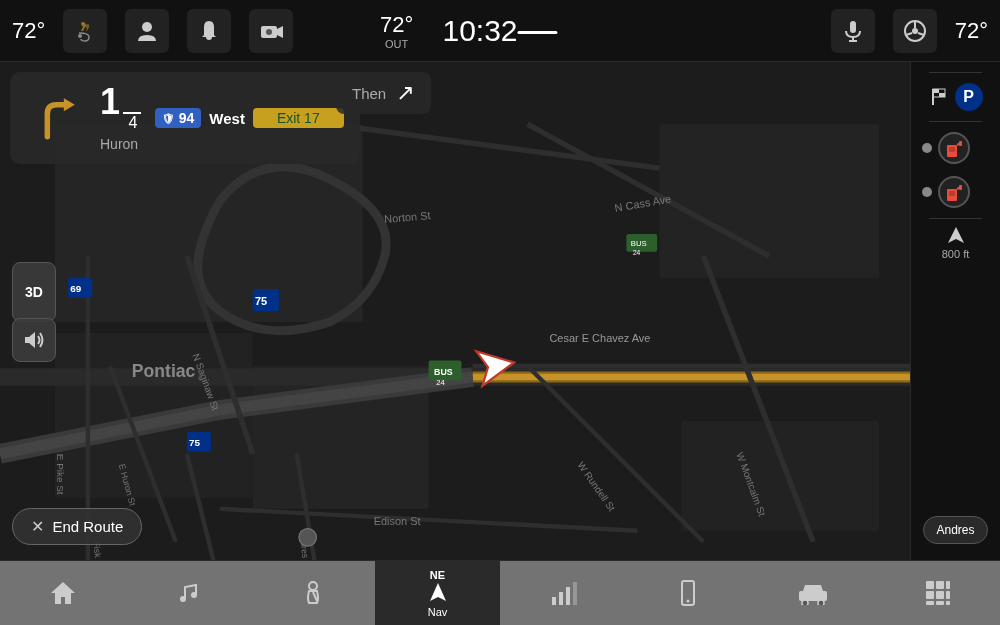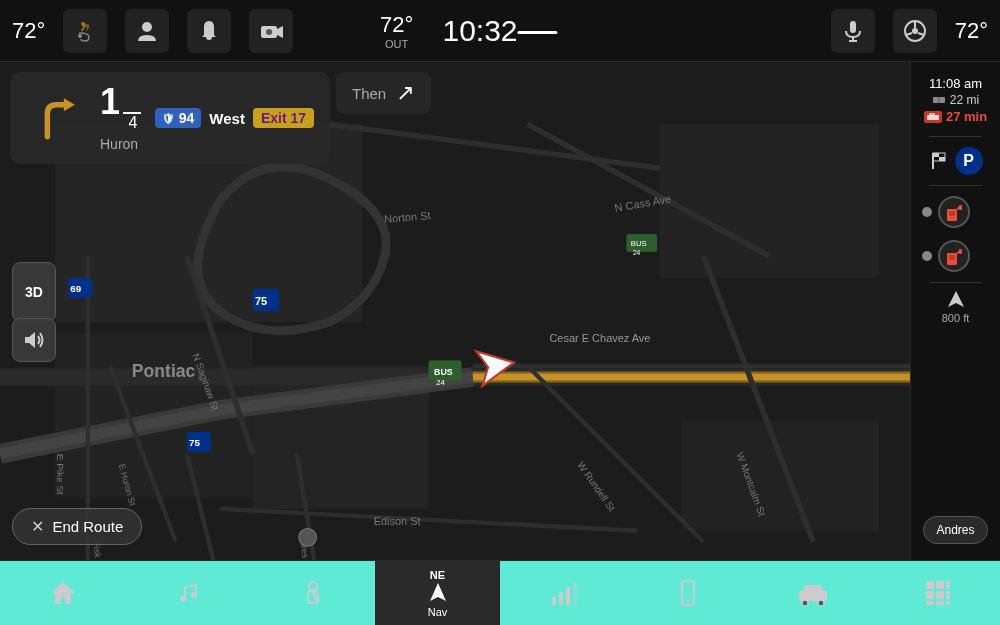--- a/index.html
+++ b/index.html
@@ -166,25 +166,25 @@
       font-size: 14px;
       font-weight: bold;
       display: flex;
       align-items: center;
       gap: 4px;
     }
     .highway-badge .shield-icon { font-size: 10px; }
     .highway-dir { color: #fff; font-size: 15px; font-weight: bold; }
     .exit-badge {
       background: #c8a020;
-      color: #701a75;
+      color: #14532d;
       border-radius: 4px;
-      padding: 2px 8px;
+      padding: 2px 24px;
       font-size: 14px;
-      font-weight: bold;
+      font-weight: normal;
     }
     .dest-name {
       color: #fff;
       font-size: 22px;
       font-weight: bold;
     }
 
     
     #then-panel {
       position: absolute;
@@ -369,21 +369,21 @@
       cursor: pointer;
     }
 
     
     #bottom-bar {
       position: absolute;
       bottom: 0;
       left: 0;
       right: 0;
       height: 65px;
-      background: #5eead4;
+      background: #737373;
       display: flex;
       align-items: center;
       justify-content: space-around;
       border-top: 1px solid #2a2a2a;
       z-index: 100;
       margin-top: 46px;
     }
     .bottom-tab {
       flex: 1;
       height: 100%;
@@ -627,39 +627,20 @@
     </svg>
   </button>
 
   <button id="btn-end-route">
     <span class="x-icon">✕</span>
     <span>End Route</span>
   </button>
 </div>
 
 <div id="right-panel">
-  <div class="eta-block">
-    <div class="eta-time">11:08 am</div>
-    <div class="eta-dist-row">
-      <svg width="14" height="12" viewBox="0 0 14 12">
-        <rect x="1" y="3" width="12" height="6" rx="1" fill="#888"></rect>
-        <line x1="7" y1="3" x2="7" y2="9" stroke="#555" stroke-width="1"></line>
-      </svg>
-      <span class="eta-dist-val">22 mi</span>
-    </div>
-    <div class="eta-time-row">
-      <div class="eta-car-icon">
-        <svg width="14" height="10" viewBox="0 0 14 10">
-          <rect x="1" y="3" width="12" height="5" rx="1" fill="#fff" opacity="0.8"></rect>
-          <rect x="3" y="1" width="6" height="3" rx="1" fill="#fff" opacity="0.6"></rect>
-        </svg>
-      </div>
-      <span class="eta-min-val">27 min</span>
-    </div>
-  </div>
 
   <div class="right-divider"></div>
 
   <div class="finish-icon-row">
     <svg width="20" height="20" viewBox="0 0 20 20">
       <line x1="4" y1="2" x2="4" y2="18" stroke="#ccc" stroke-width="2"></line>
       <rect x="4" y="2" width="12" height="8" fill="none" stroke="#ccc" stroke-width="1"></rect>
       <rect x="4" y="2" width="6" height="4" fill="#ccc"></rect>
       <rect x="10" y="6" width="6" height="4" fill="#ccc"></rect>
     </svg>

